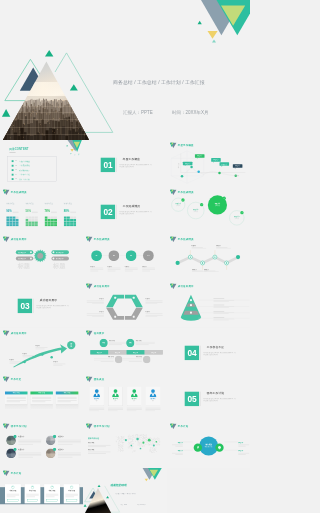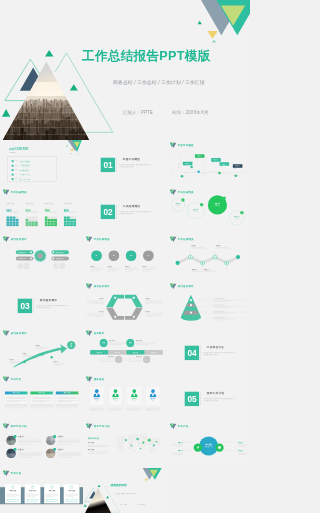--- a/index.html
+++ b/index.html
@@ -419,21 +419,20 @@
           <rect x="5.8" y="112.4" width="0.6" height="0.8"></rect>
           <rect x="31.1" y="113.3" width="0.6" height="0.8"></rect>
         </g>
       </g>
 
       <polygon points="49.2,50 53.4,56.6 45,56.6" fill="#17b083"></polygon>
       <polygon points="73.8,84.3 77.8,90.4 69.8,90.4" fill="#17b083"></polygon>
       <polygon points="6.1,109 10.3,116.8 1.9,116.8" fill="#17b083"></polygon>
     </svg>
 
-    <div class="cv-title">工作总结报告PPT模版</div>
     <div class="cv-sub">商务总结 / 工作总结 / 工作计划 / 工作汇报</div>
     <div class="cv-meta" style="left:123px">汇报人：PPTE</div>
     <div class="cv-meta" style="left:172px">时间：20XX年X月</div>
   </div>
 
   <div class="slide" style="left:0.000px;top:140.000px">
       <div class="sld-in">
         <svg class="abs" style="left:0;top:0" width="400" height="225" viewBox="0 0 400 225">
           <polygon points="324,0 380,0 362,54" fill="#8ca0ae"></polygon>
           <polygon points="347,0 393,0 370,58" fill="#2ebfa0"></polygon>

